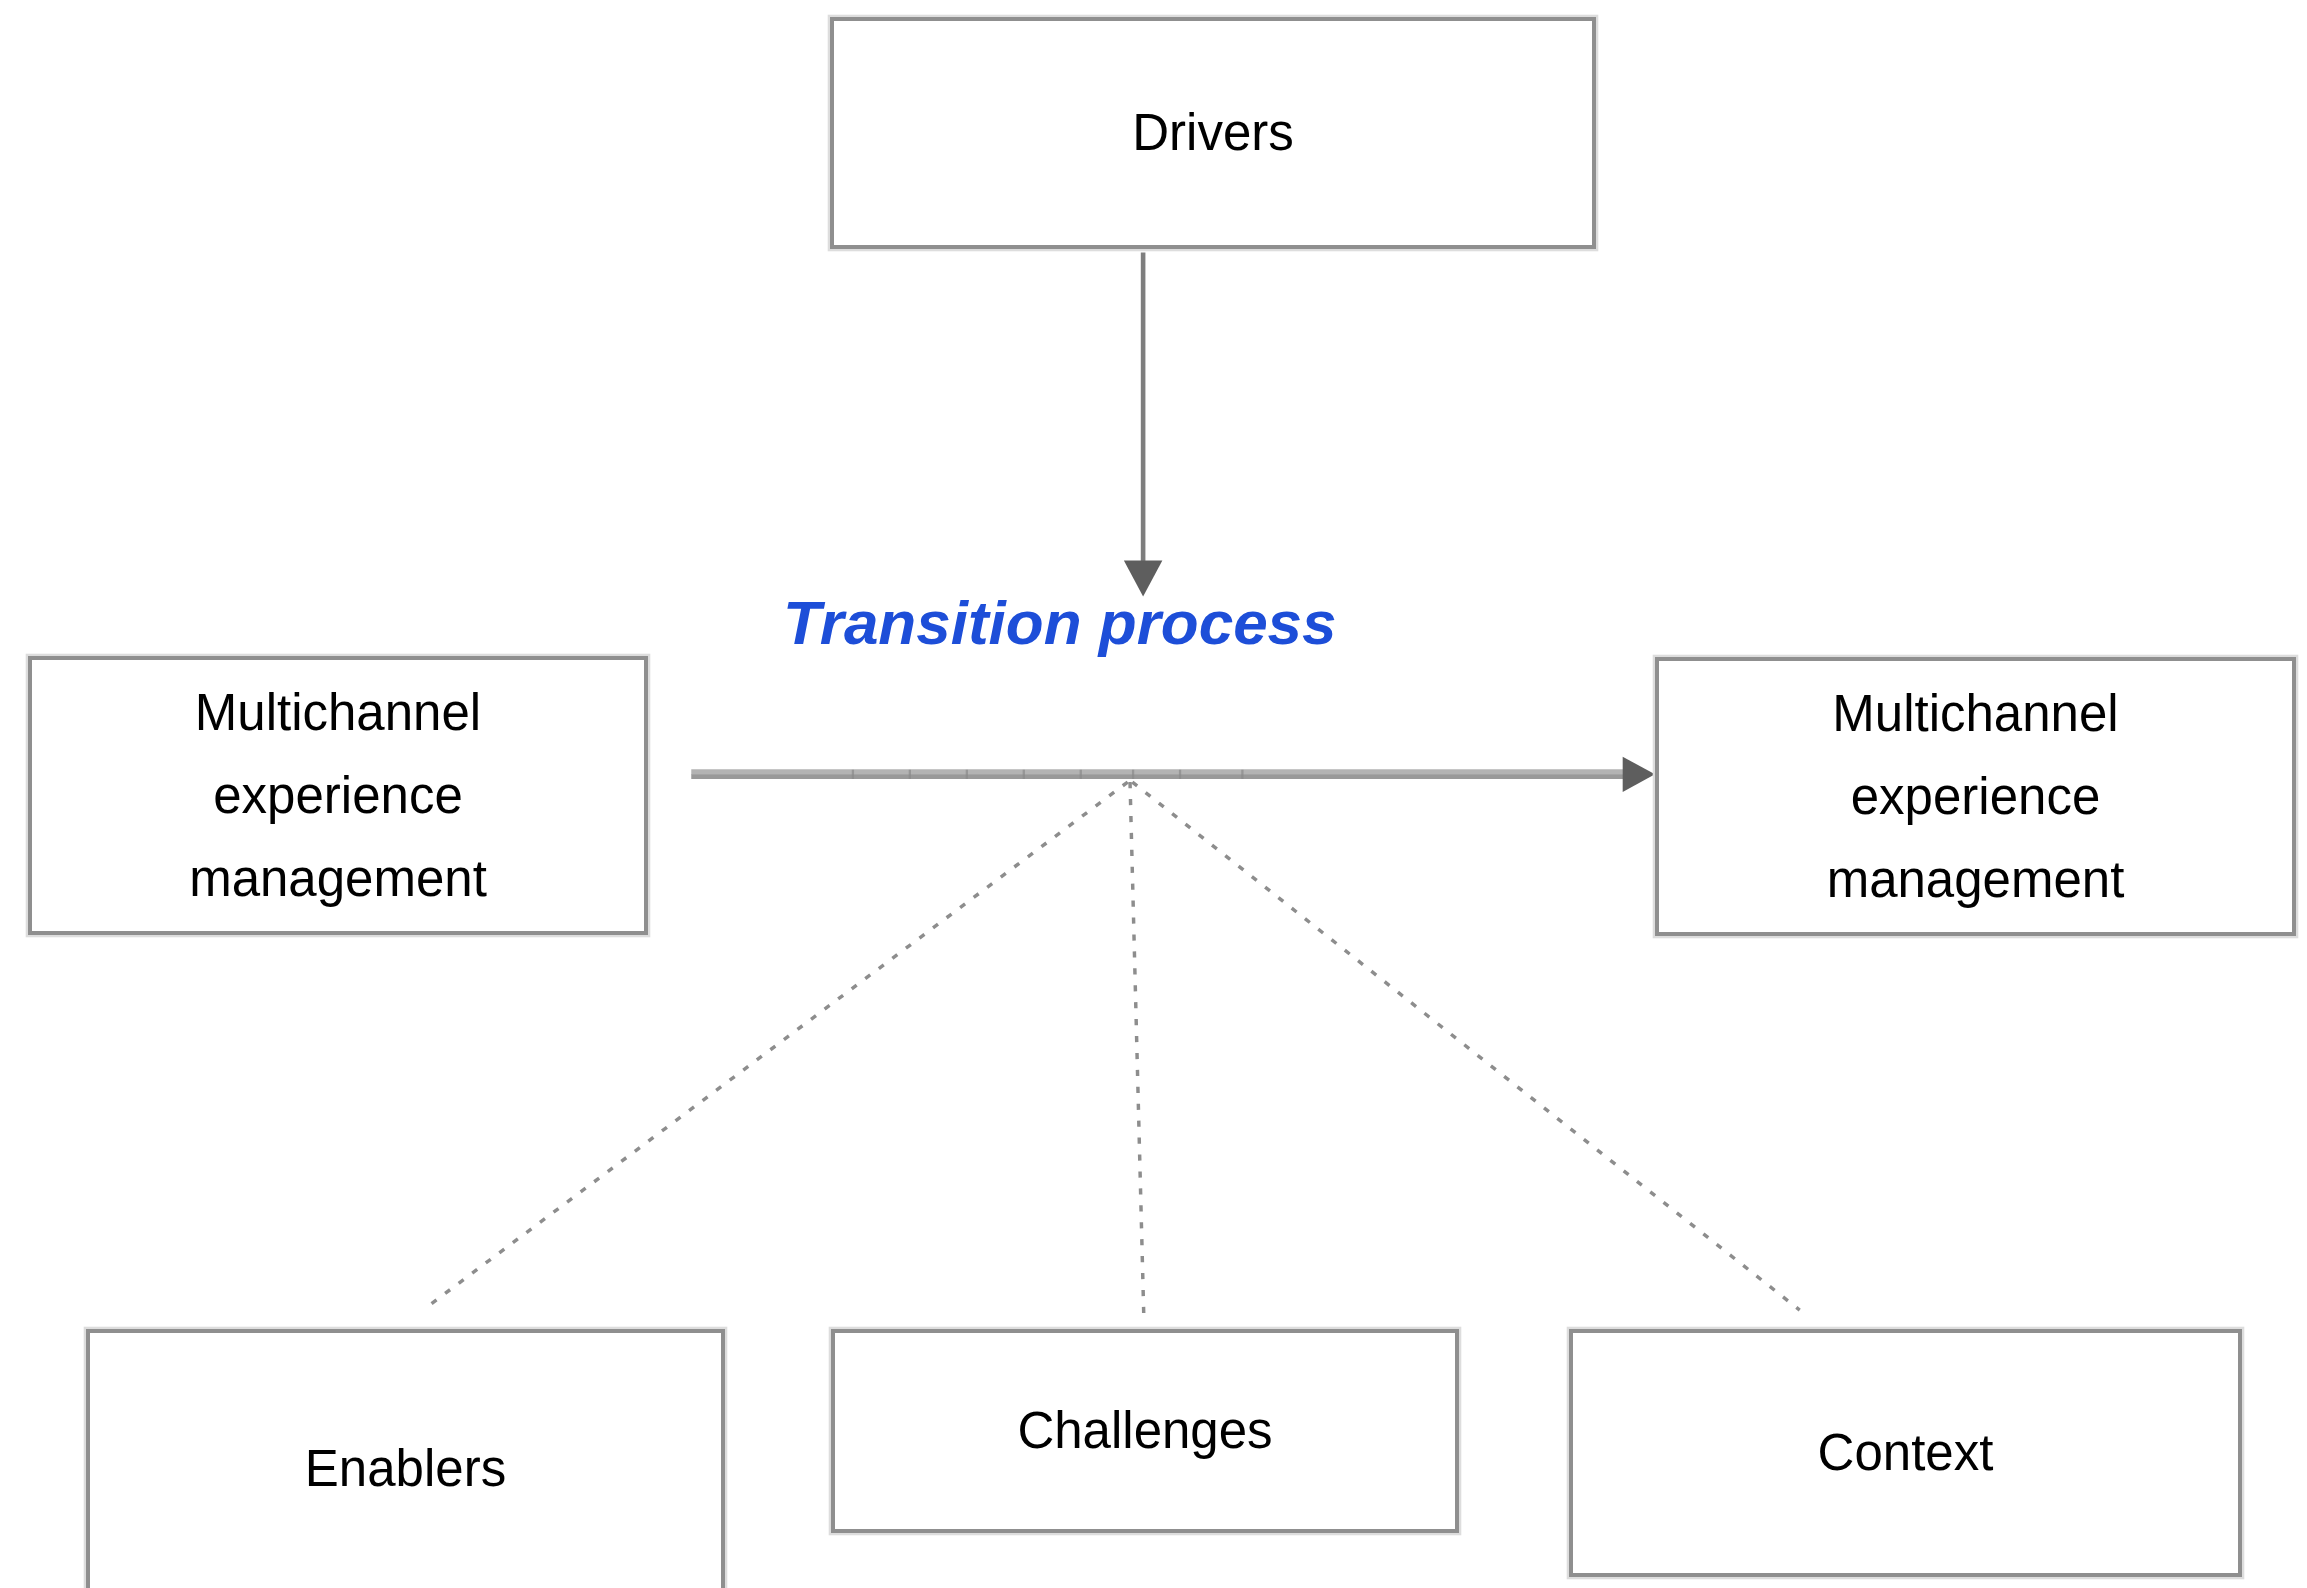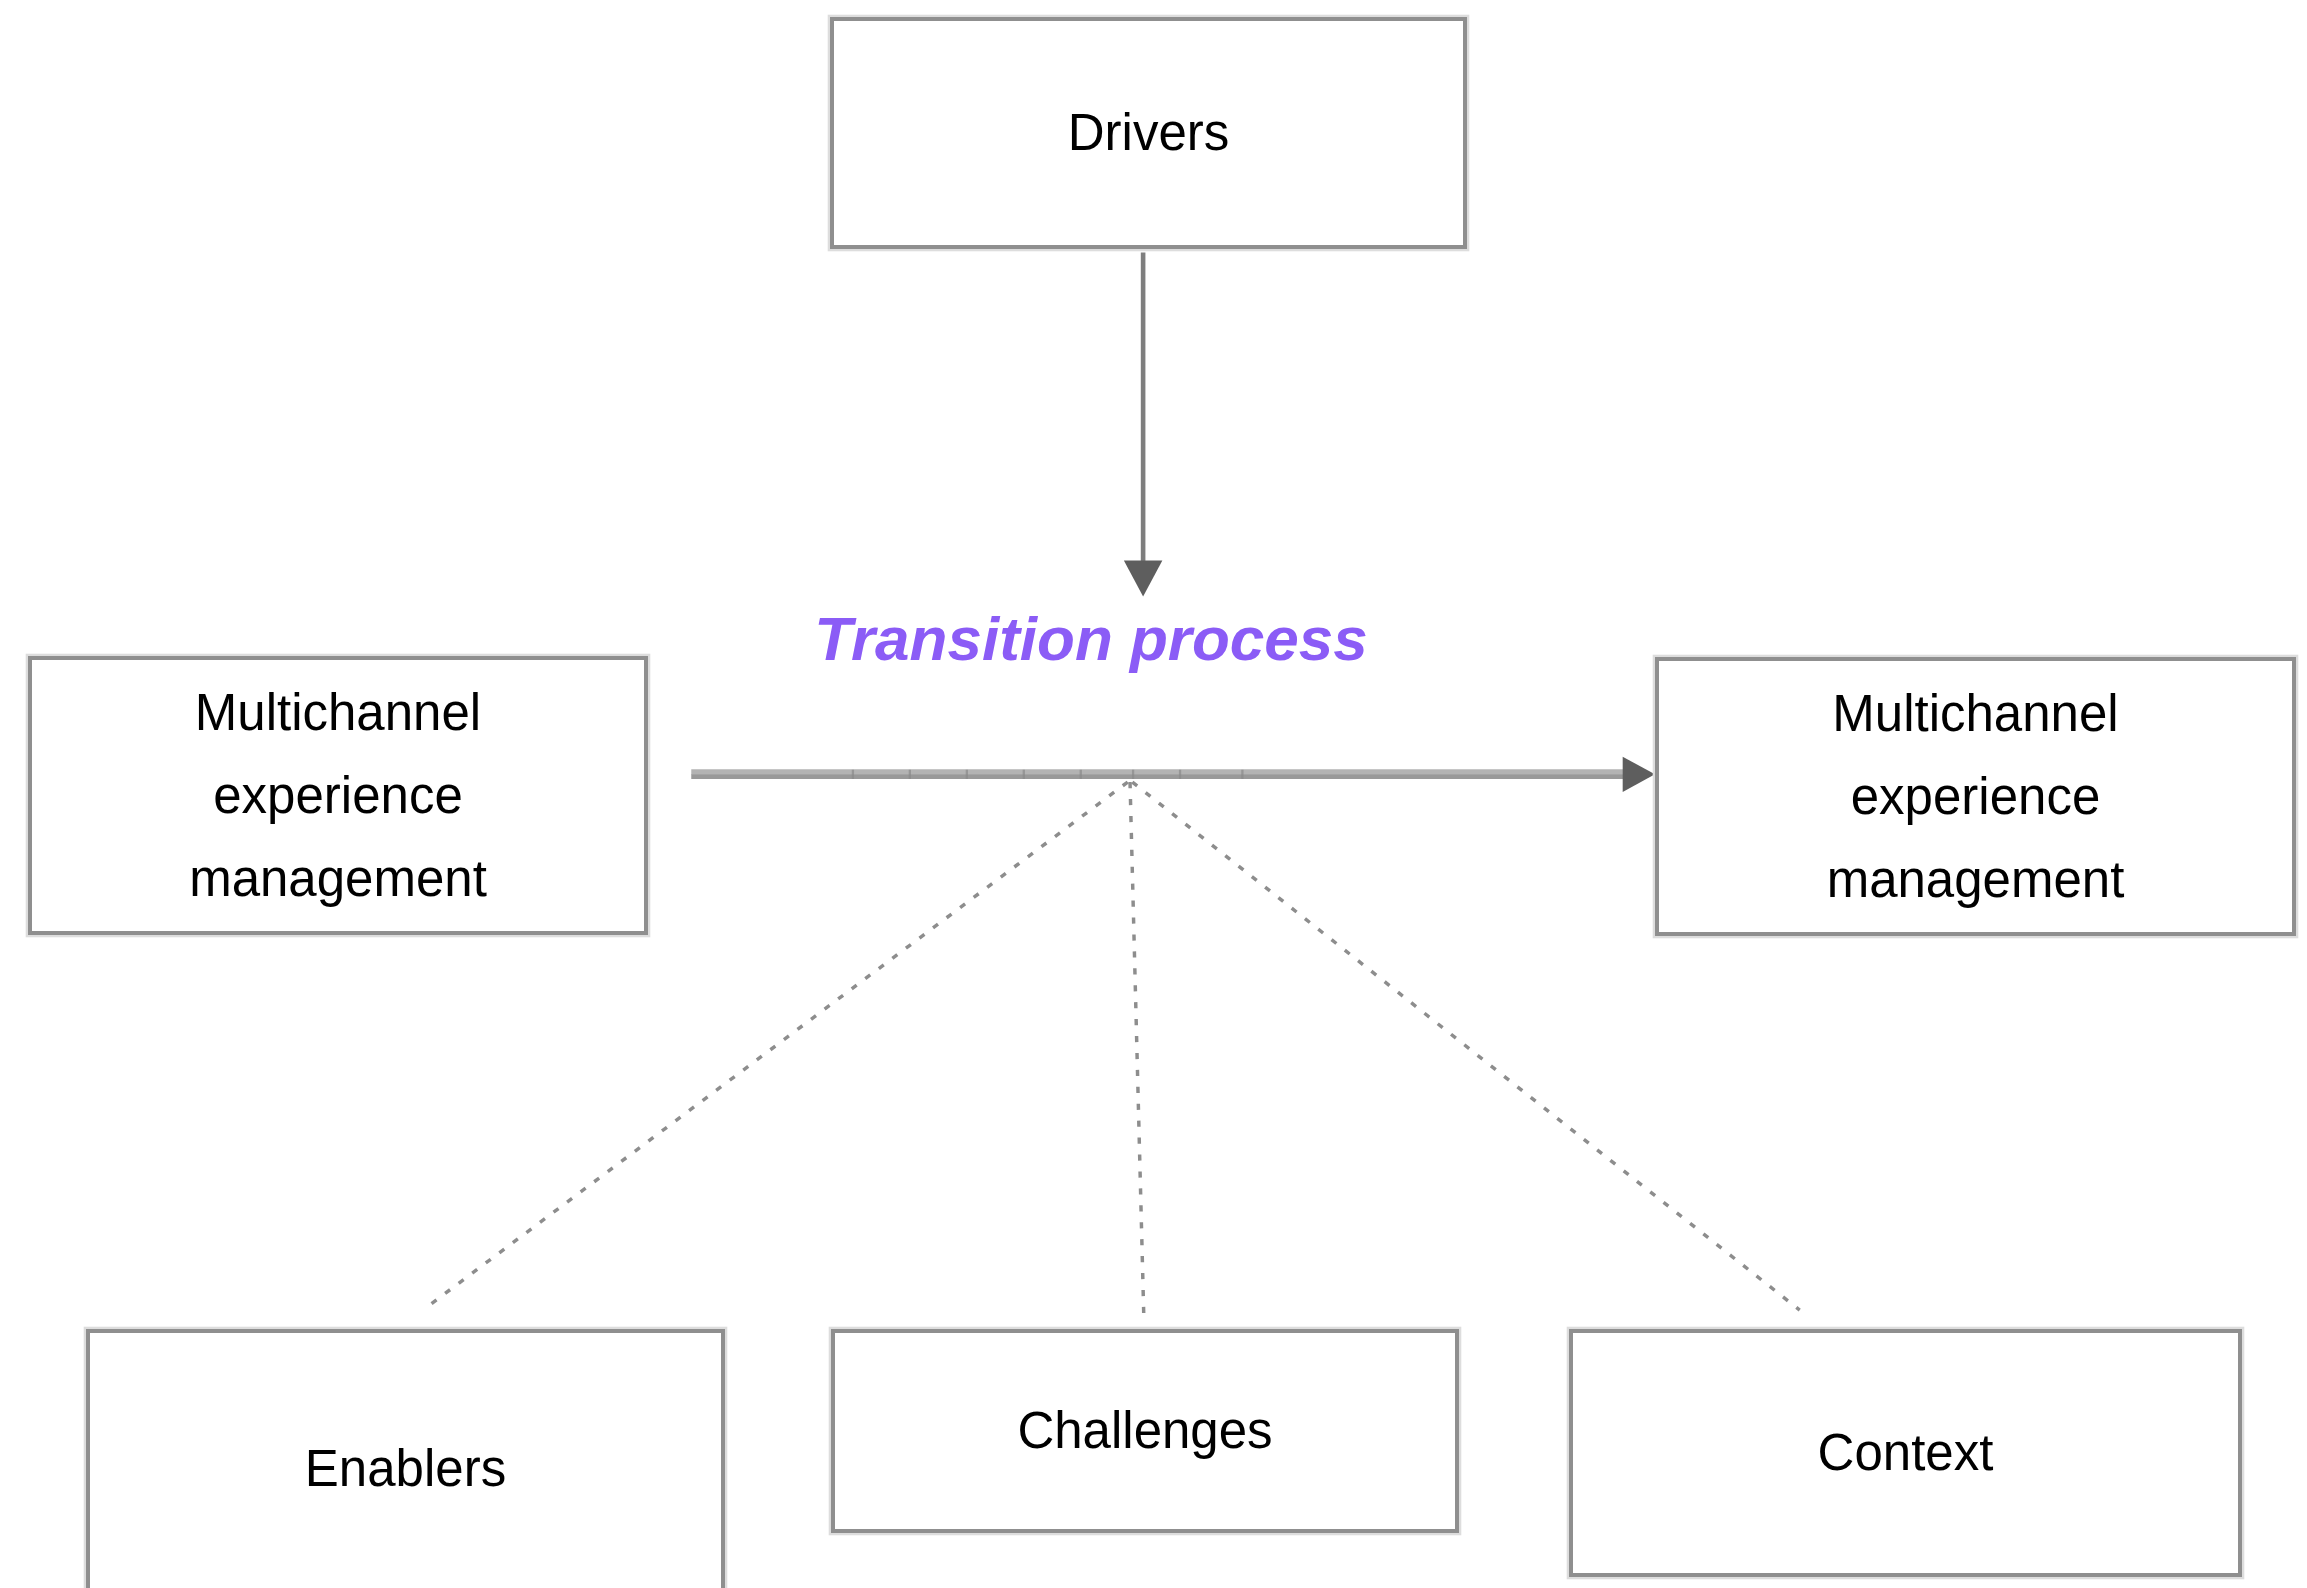--- a/index.html
+++ b/index.html
@@ -33,36 +33,36 @@
     align-items: center;
     justify-content: center;
     text-align: center;
     font-size: 51px;
     line-height: 1.2;
     color: #000000;
   }
   .box .multiline {
     line-height: 83px;
   }
-  .box-drivers      { left: 830px; top: 17px;   width: 637px; height: 232px; }
+  .box-drivers      { left: 830px; top: 17px;   width: 766px; height: 232px; }
   .box-multichannel { left: 28px;   top: 656px;  width: 620px; height: 279px; }
   .box-omnichannel  { left: 1655px; top: 657px;  width: 641px; height: 279px; }
   .box-enablers     { left: 86px;  top: 1329px; width: 639px; height: 280px; }
   .box-challenges   { left: 831px; top: 1329px; width: 628px; height: 204px; }
   .box-context      { left: 1569px; top: 1329px; width: 673px; height: 248px; }
   .transition-label {
     position: absolute;
     left: 783px;
-    top: 603px;
+    top: 587px;
     width: 616px;
-    text-align: center;
+    text-align: left;
     font-size: 62px;
     font-weight: bold;
     font-style: italic;
-    color: #8b5cf6;
+    color: #1d4ed8;
     white-space: nowrap;
   }
 </style>
 </head>
 <body>
 
 <div class="canvas">
 
   <svg class="connectors" viewBox="0 0 2997 2063" xmlns="http://www.w3.org/2000/svg">
 

